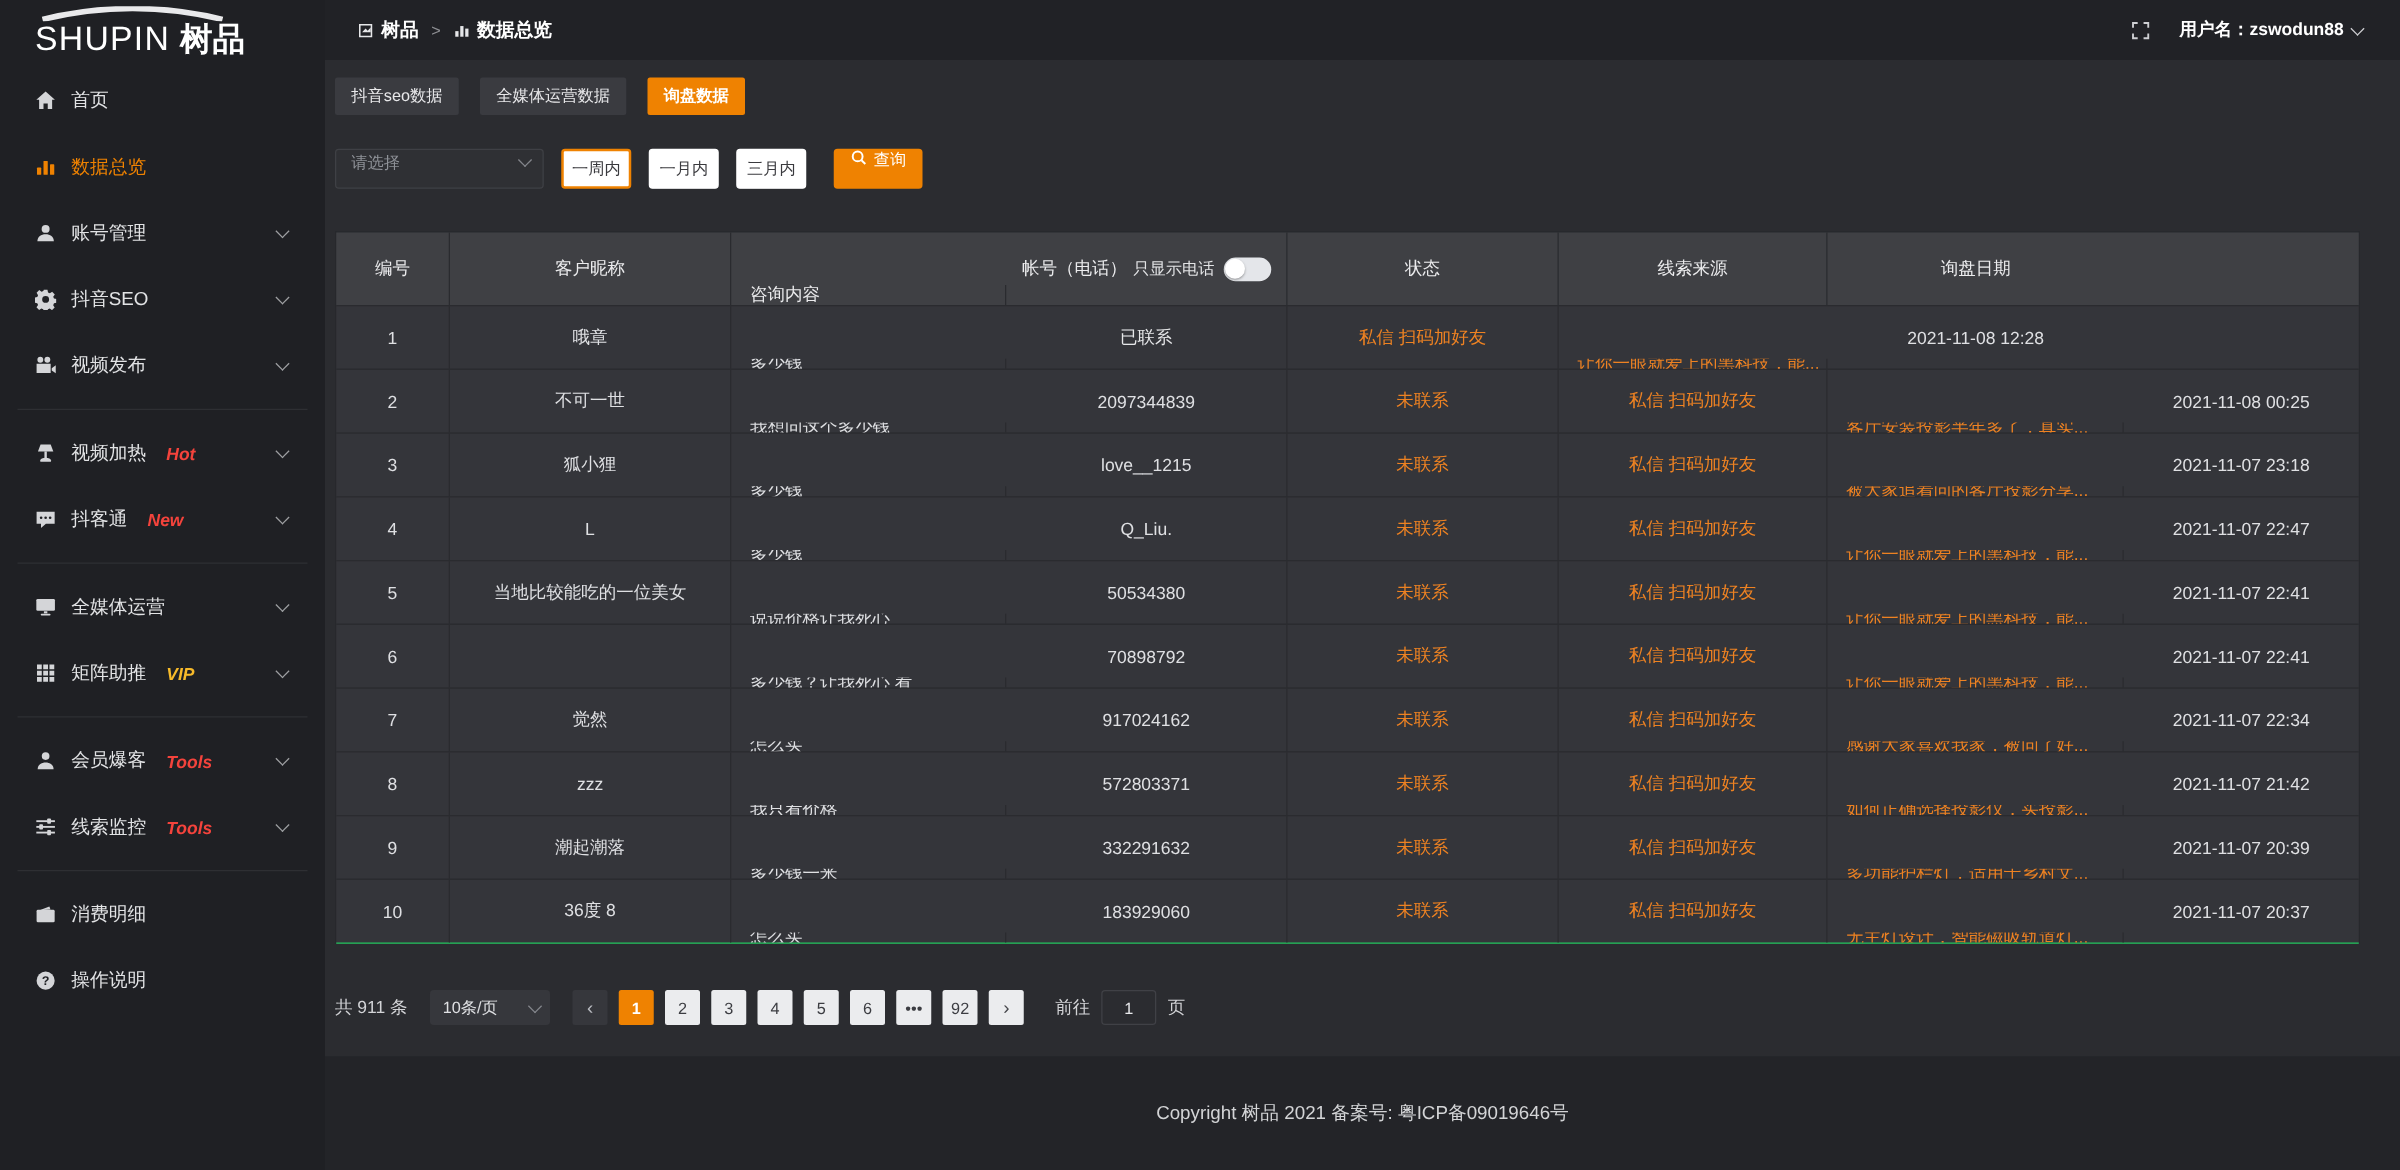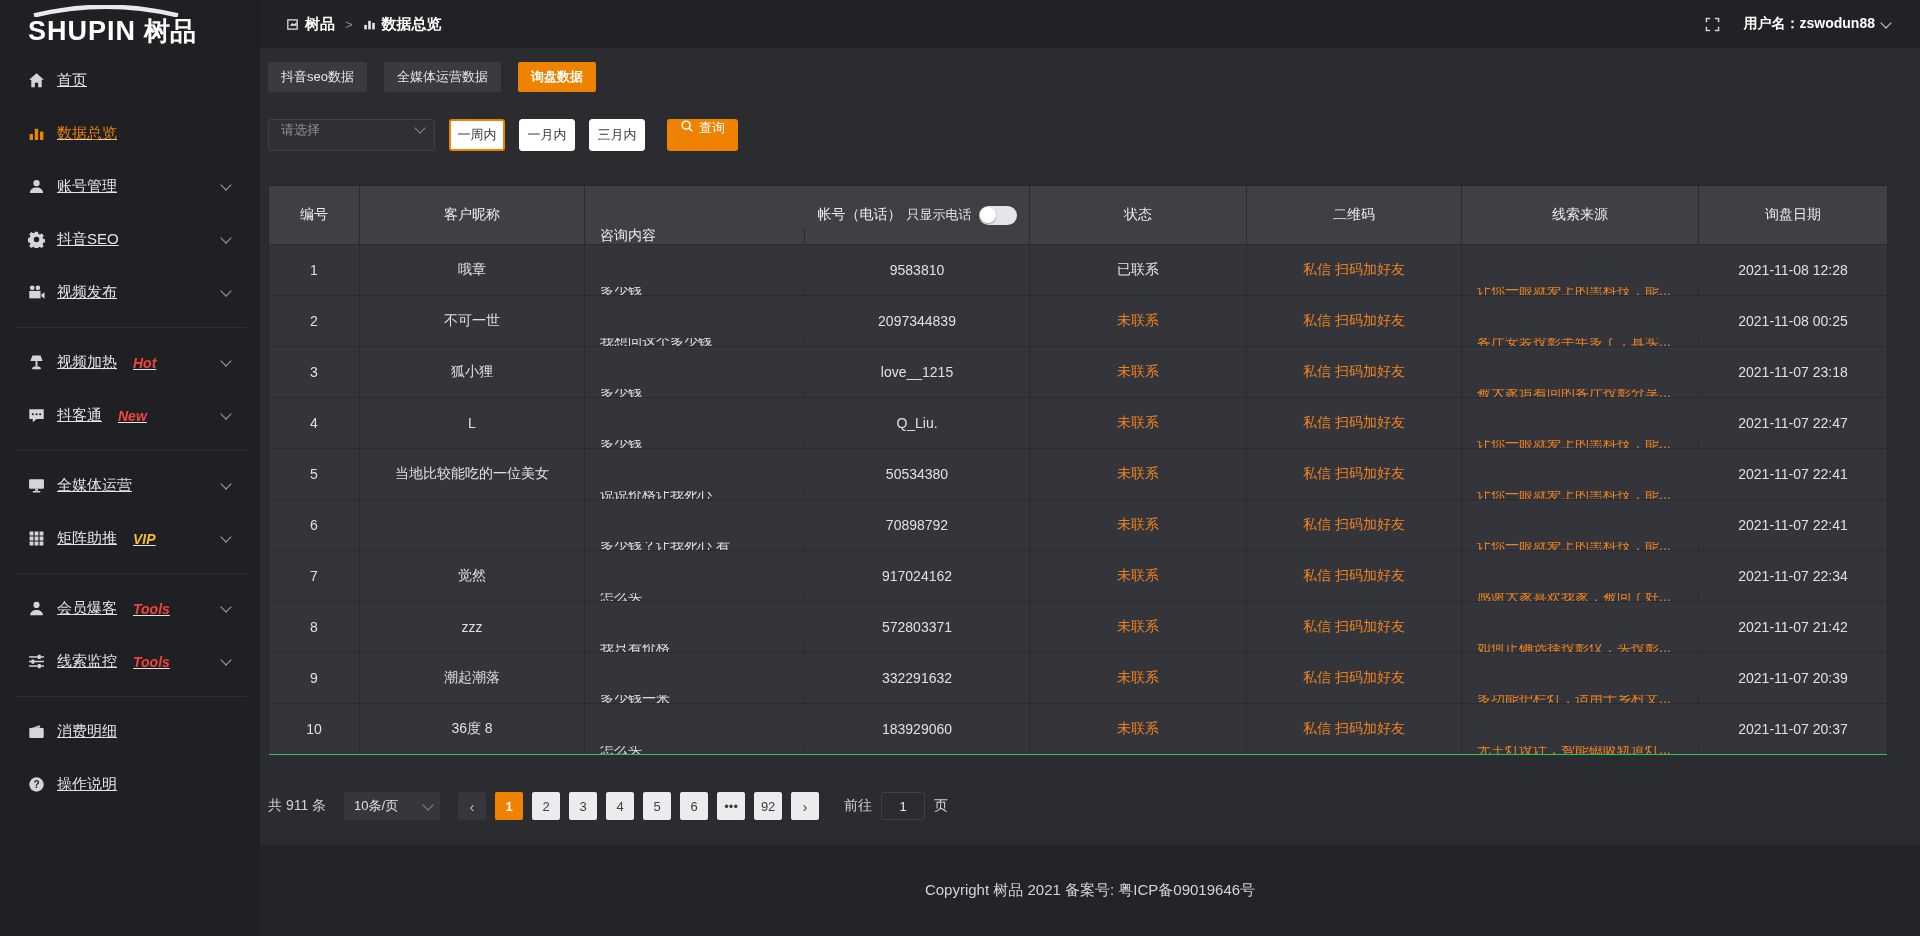--- a/index.html
+++ b/index.html
@@ -7,23 +7,23 @@
     width:1920px; height:936px; overflow:hidden;
     background:#2b2c30; color:#e3e4e6;
     font-family:"Liberation Sans","DejaVu Sans",sans-serif;
   }
   .app { display:flex; width:1920px; height:936px; }
 
   
   .sidebar { width:260px; min-width:260px; background:#1f2024; }
   .logo { height:52px; padding:14px 0 0 28px; position:relative; box-sizing:border-box; white-space:nowrap; }
   .logo-arc { position:absolute; left:30px; top:5px; }
-  .logo-en { font-size:27px; font-weight:700; letter-spacing:1px; color:#fff; }
+  .logo-en { font-size:27px; font-weight:400; letter-spacing:1px; color:#fff; }
   .logo-cn { font-size:26px; font-weight:700; color:#fff; margin-left:8px; }
-  .menu { margin-top:2px;text-decoration:underline; }
+  .menu { margin-top:2px; }
   .menu-item { display:flex; align-items:center; height:53px; padding:0 30px 0 28px; cursor:pointer; font-size:15px; color:#e2e3e5; }
   .mi-icon { width:17px; height:17px; margin-right:12px; display:inline-flex; color:#d4d5d8; flex:none; }
   .menu-item.active { color:#ef8201; }
   .menu-item.active .mi-icon { color:#ef8201; }
   .mi-badge { margin-left:16px; font-style:italic; font-weight:700; font-size:14px; }
   .mi-badge.red { color:#f4433c; }
   .mi-badge.gold { color:#f7ba2a; }
   .mi-chev { margin-left:auto; width:7px; height:7px; border-right:1.5px solid #9fa0a3; border-bottom:1.5px solid #9fa0a3; transform:rotate(45deg); margin-top:-4px; flex:none; }
   .menu-divider { height:1px; background:#2e2f33; margin:8px 14px; }
 
@@ -314,30 +314,28 @@
           <div class="th">客户昵称</div>
           <div class="th left">咨询内容</div>
           <div class="th acct-head">
             <span>帐号（电话）</span>
             <span class="toggle-row">
               <span>只显示电话</span>
               <span class="toggle"></span>
             </span>
           </div>
           <div class="th">状态</div>
-          <div class="th">二维码</div>
           <div class="th">线索来源</div>
           <div class="th">询盘日期</div>
         </div>
 
         <div class="trow">
           <div class="td">1</div>
           <div class="td">哦章</div>
           <div class="td left">多少钱</div>
-          <div class="td">9583810</div>
           <div class="td st-done">已联系</div>
           <div class="td orange">私信 扫码加好友</div>
           <div class="td orange left">让你一眼就爱上的黑科技，能...</div>
           <div class="td">2021-11-08 12:28</div>
         </div>
         <div class="trow">
           <div class="td">2</div>
           <div class="td">不可一世</div>
           <div class="td left">我想问这个多少钱</div>
           <div class="td">2097344839</div>

